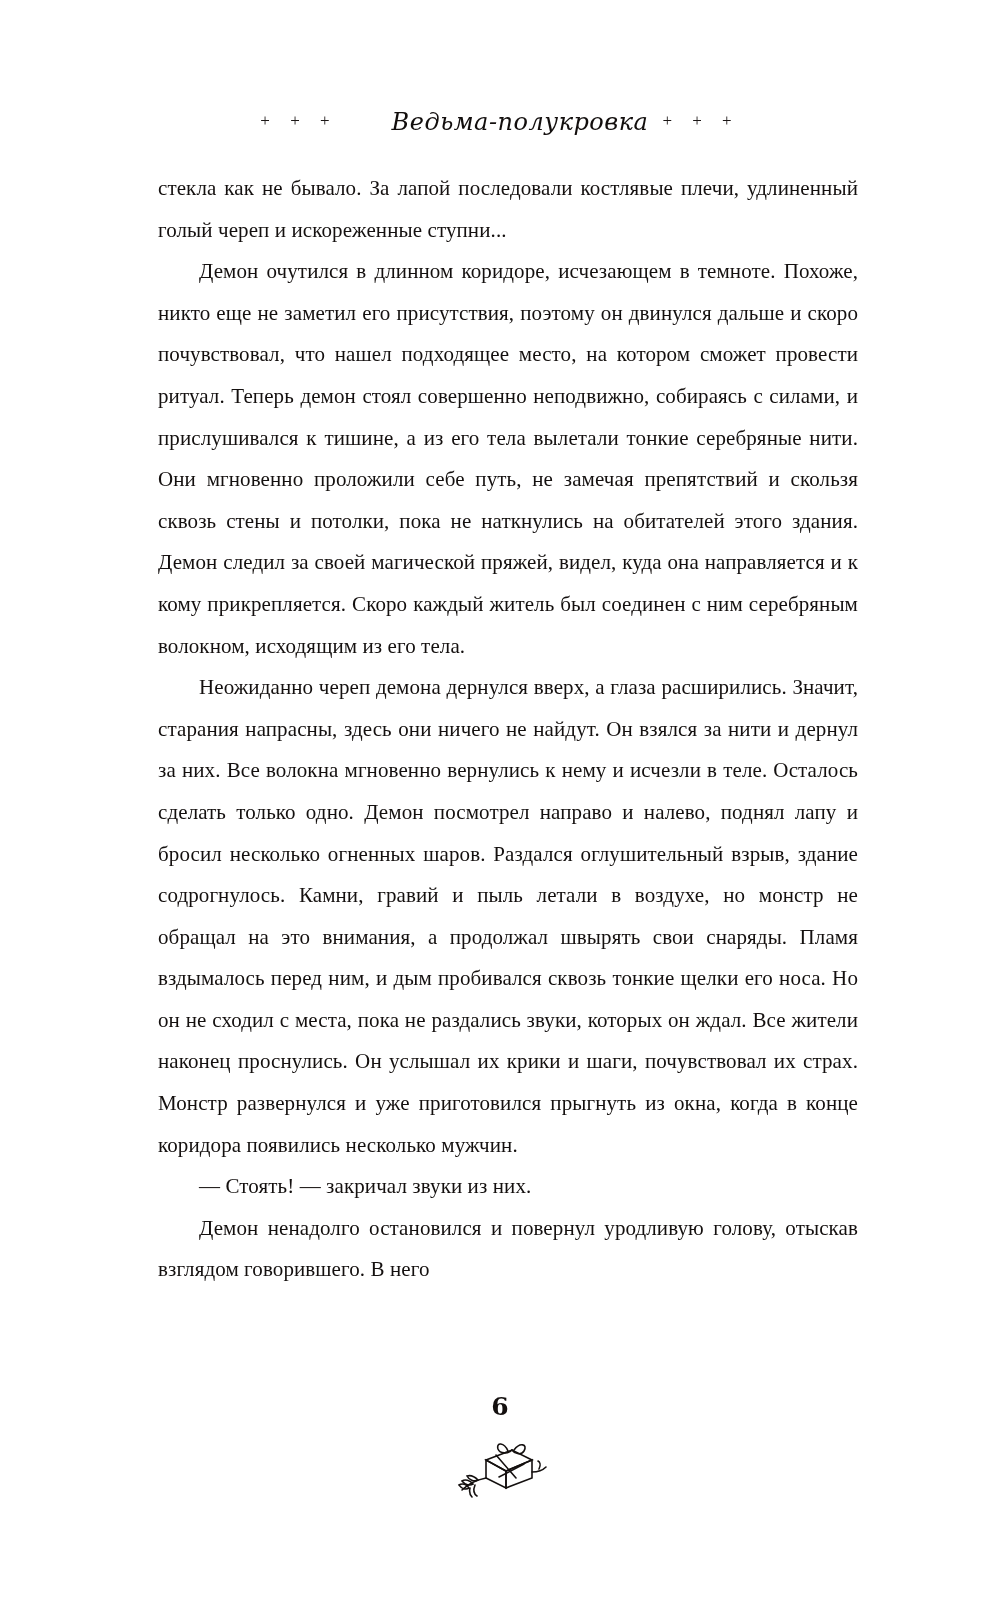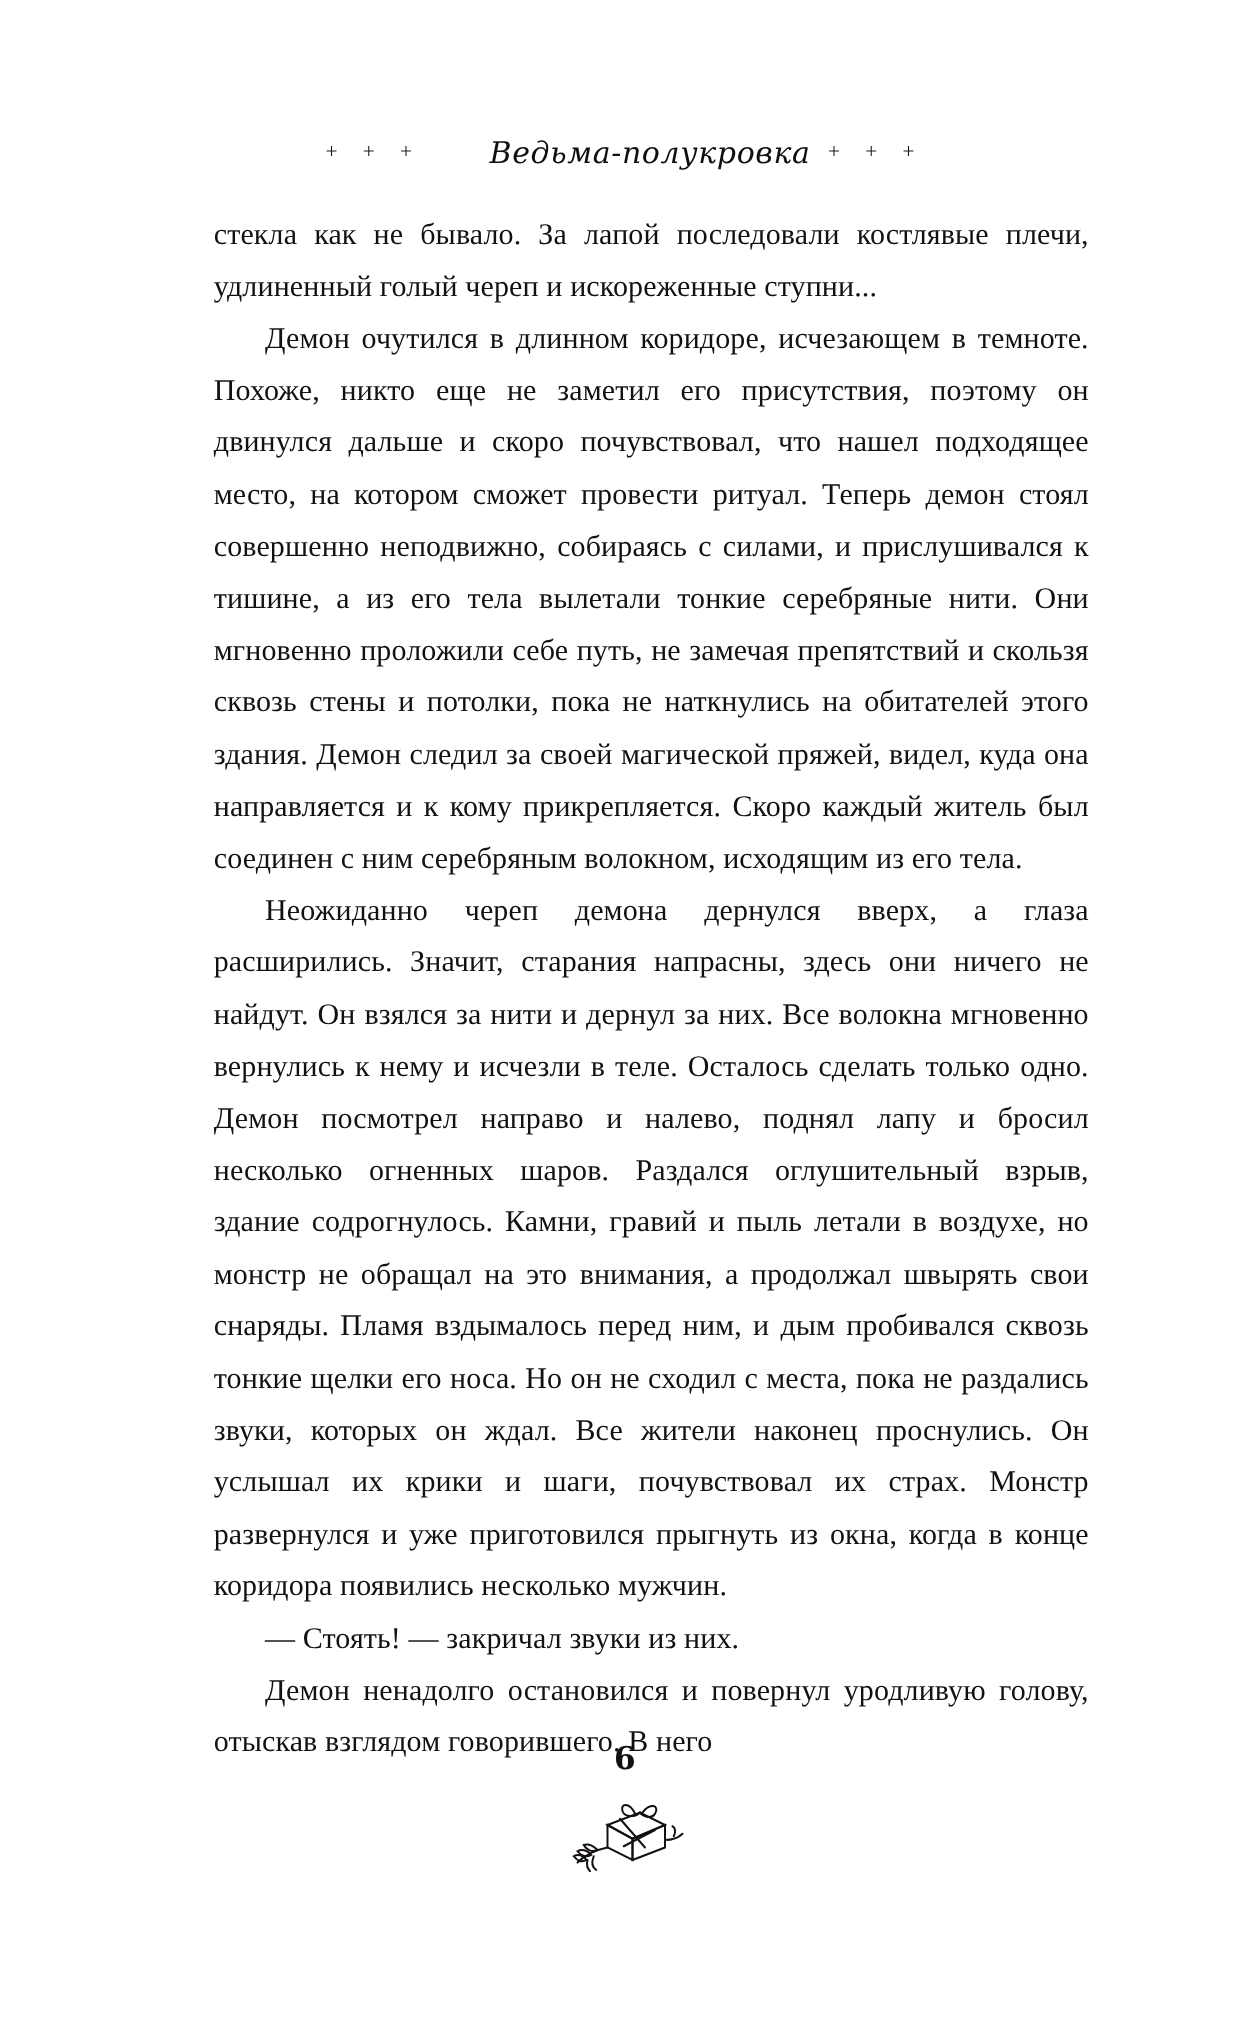--- a/index.html
+++ b/index.html
@@ -43,23 +43,23 @@
     font-size: 24px;
     letter-spacing: 0.5px;
     color: #120e0d;
     margin-left: 40px;
   }
 
   
   .textblock {
     position: absolute;
     top: 168px;
-    left: 171px;
+    left: 158px;
     width: 700px;
-    font-size: 24px;
+    font-size: 21px;
     line-height: 41.6px;
     text-align: justify;
     text-justify: inter-word;
     color: #14100f;
     letter-spacing: 0.1px;
   }
   .textblock p {
     margin: 0;
     text-indent: 41px;
   }

